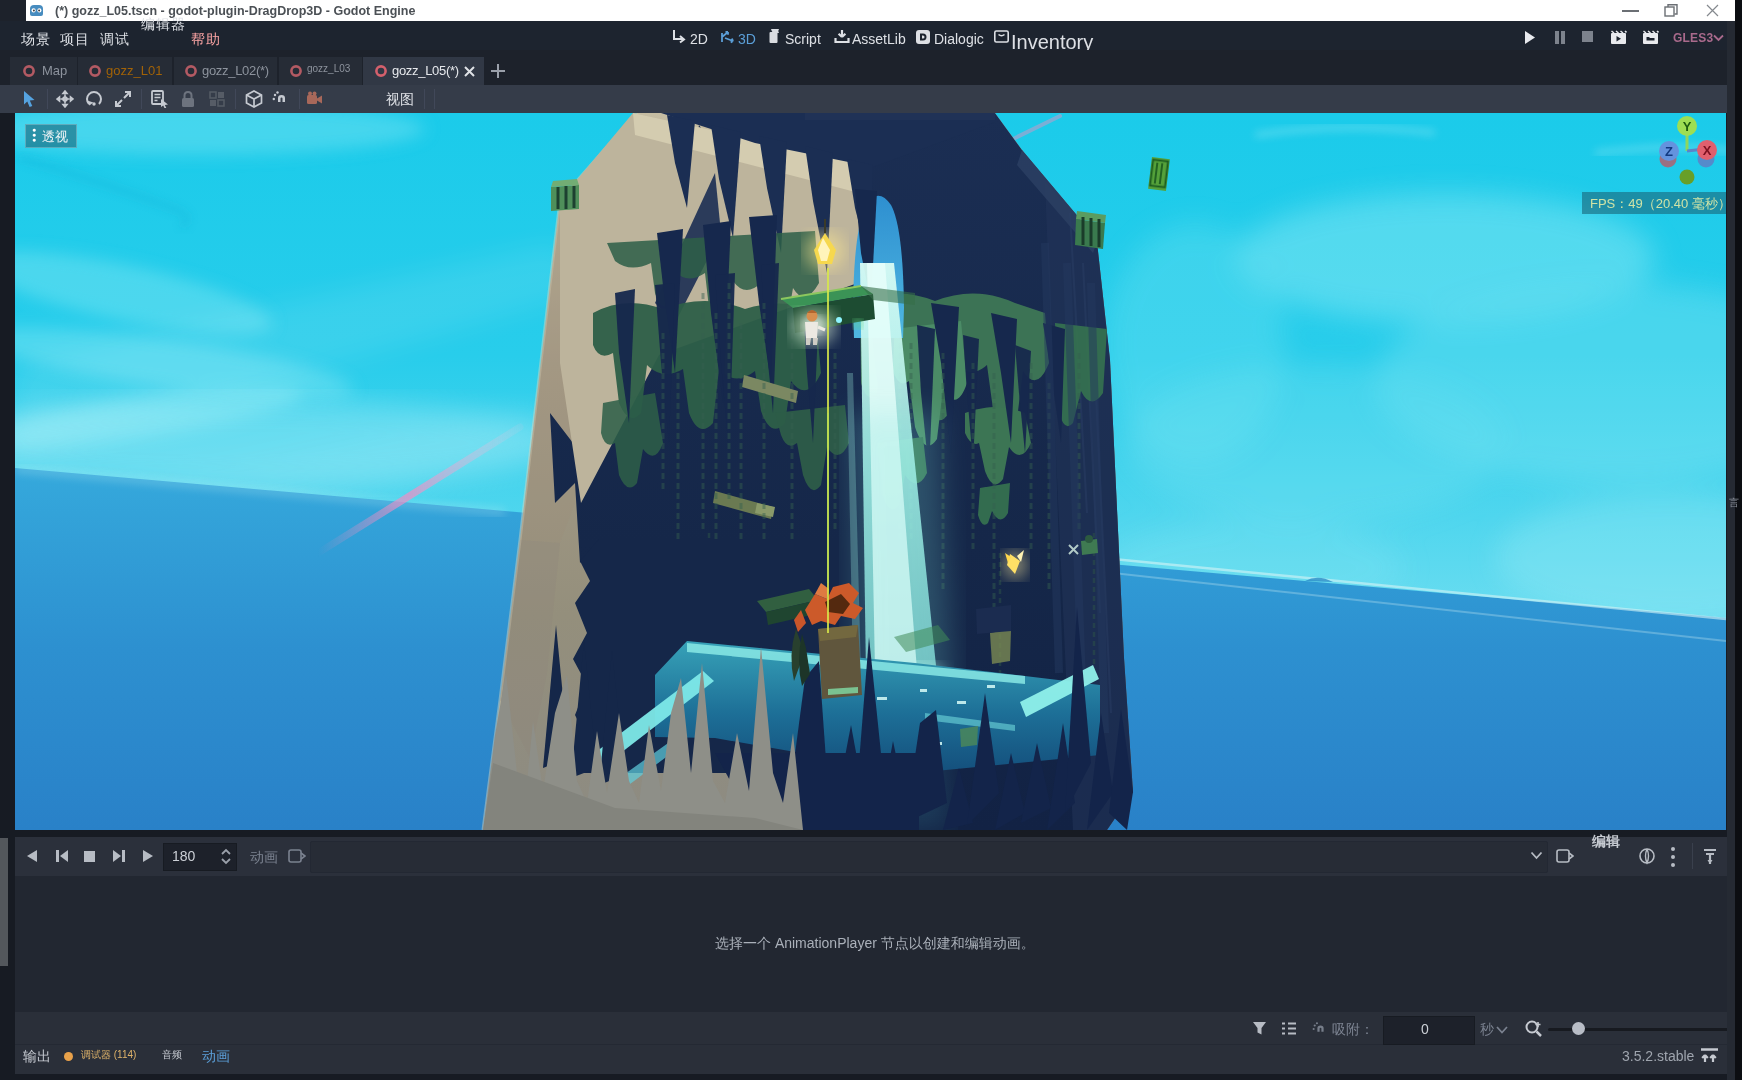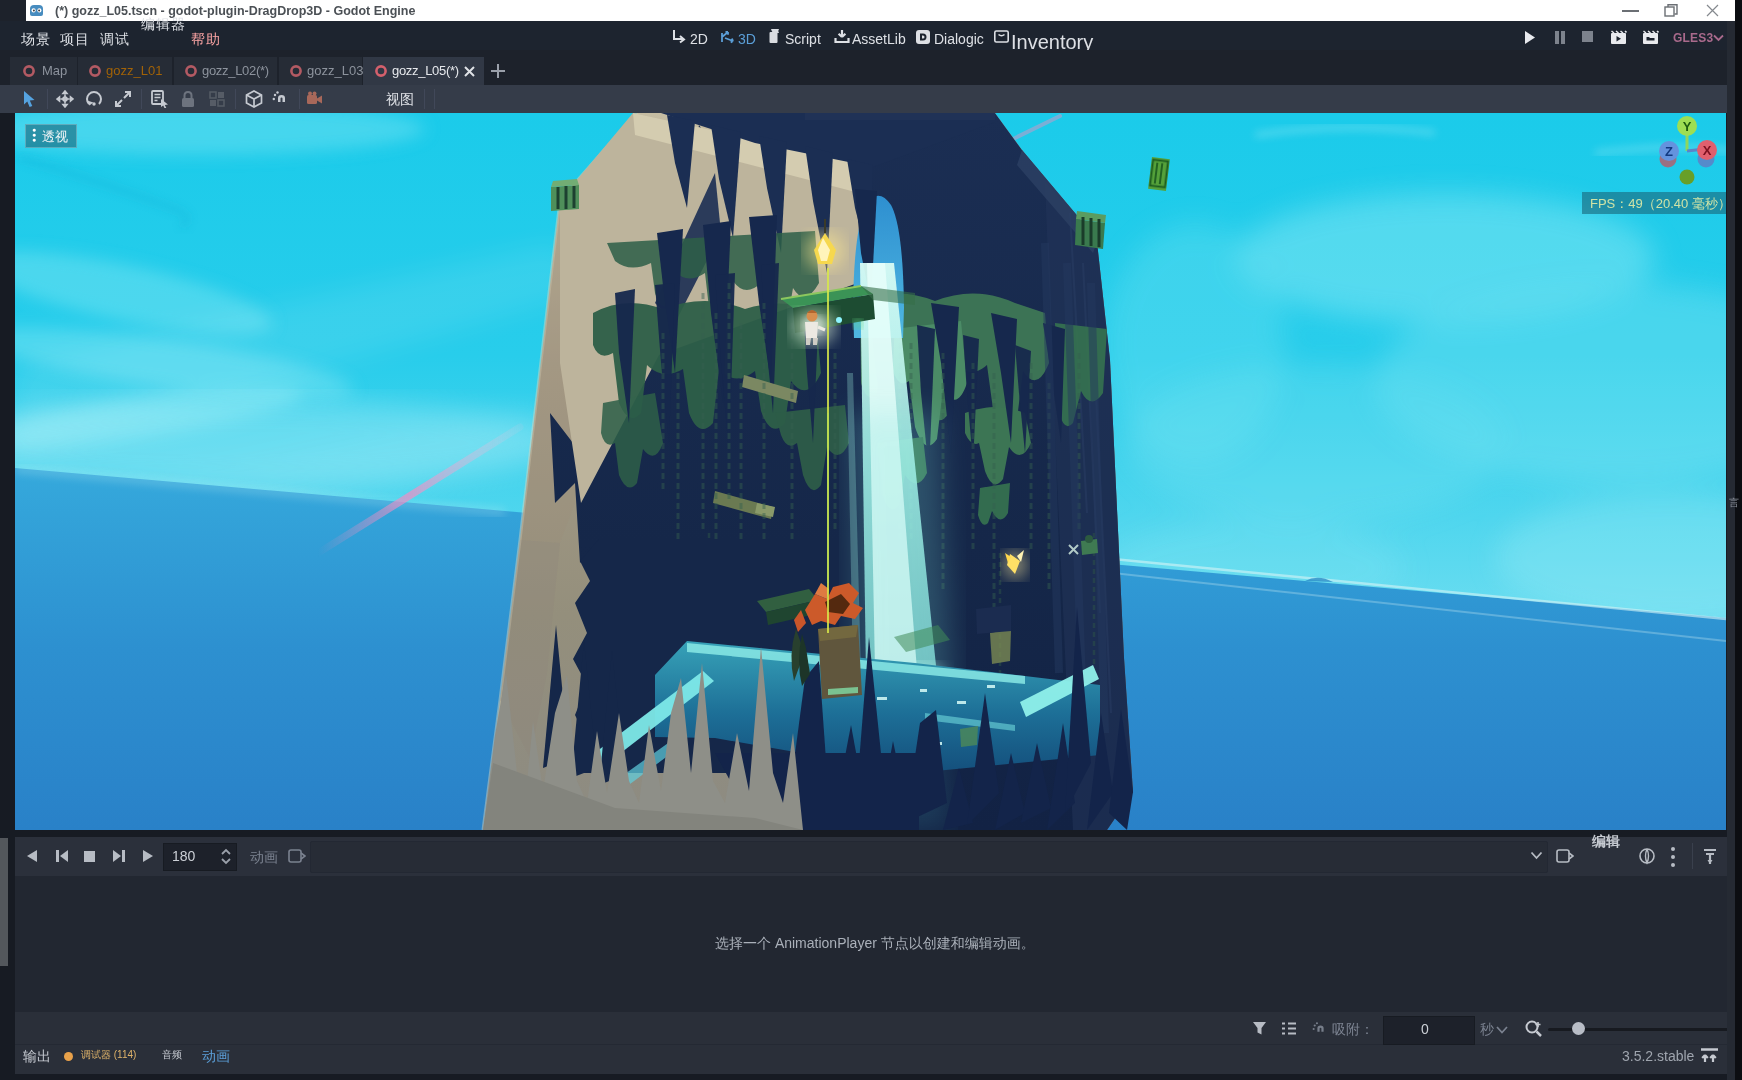--- a/index.html
+++ b/index.html
@@ -105,21 +105,21 @@
     <circle cx="7" cy="7" r="4.6" fill="none" stroke="#b35a63" stroke-width="2.6"></circle>
   </svg>
 <div class="t" style="left:106px;top:63px;font-size:13px;color:#a16207;">gozz_L01</div>
 <svg class="abs" style="left:184px;top:64px;" width="14" height="14" viewBox="0 0 14 14">
     <circle cx="7" cy="7" r="4.6" fill="none" stroke="#b35a63" stroke-width="2.6"></circle>
   </svg>
 <div class="t" style="left:202px;top:63px;font-size:13px;letter-spacing:-0.3px;color:#8d939d;">gozz_L02(*)</div>
 <svg class="abs" style="left:289px;top:64px;" width="14" height="14" viewBox="0 0 14 14">
     <circle cx="7" cy="7" r="4.6" fill="none" stroke="#b35a63" stroke-width="2.6"></circle>
   </svg>
-<div class="t" style="left:307px;top:63px;font-size:13px;color:#8d939d;">gozz_L03</div>
+<div class="t" style="left:307px;top:63px;font-size:10px;color:#8d939d;">gozz_L03</div>
 <svg class="abs" style="left:374px;top:64px;" width="14" height="14" viewBox="0 0 14 14">
     <circle cx="7" cy="7" r="4.6" fill="none" stroke="#d4606c" stroke-width="2.6"></circle>
   </svg>
 <div class="t" style="left:392px;top:63px;font-size:13px;letter-spacing:-0.3px;color:#e6e8ec;">gozz_L05(*)</div>
 <svg class="abs" style="left:463px;top:65px;" width="13" height="13" viewBox="0 0 13 13">
     <path d="M2 2 L11 11 M11 2 L2 11" stroke="#dfe2e6" stroke-width="2"></path>
   </svg>
 <svg class="abs" style="left:490px;top:63px;" width="16" height="16" viewBox="0 0 16 16">
     <path d="M8 1 V15 M1 8 H15" stroke="#9aa0aa" stroke-width="2"></path>
   </svg>

